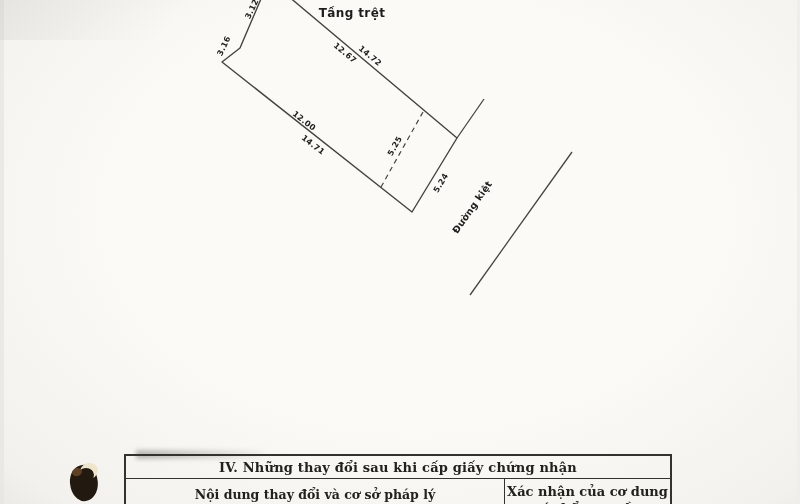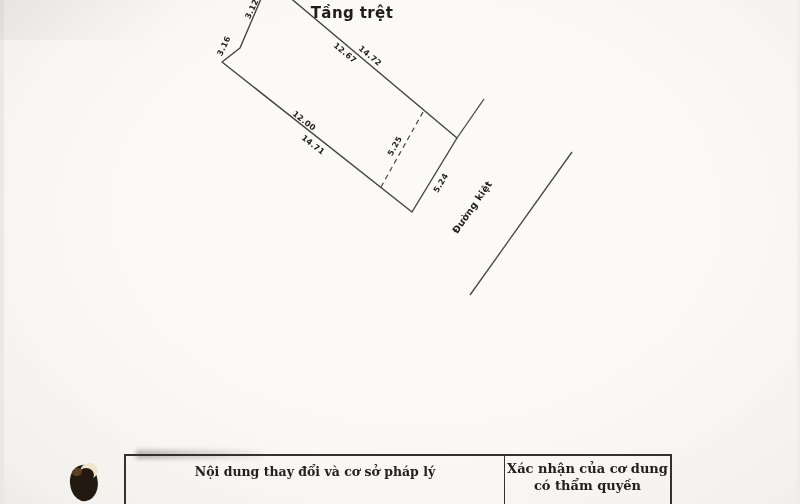--- a/index.html
+++ b/index.html
@@ -15,21 +15,21 @@
   .smudge{position:absolute;left:136px;top:450px;width:128px;height:9px;
     background:linear-gradient(to right, rgba(110,108,102,.45), rgba(110,108,102,.04));
     filter:blur(2px);}
   
   #plan-svg{position:absolute;left:0;top:0;}
   .plan-label{
     position:absolute;transform:translate(-50%,-50%);
     color:#1e1d1b;white-space:nowrap;font-weight:700;letter-spacing:.3px;
   }
   .dim{font-size:8px;}
-  .floor{font-size:15px;letter-spacing:.4px;transform:translate(-50%,-50%);}
+  .floor{font-size:12px;letter-spacing:.4px;transform:translate(-50%,-50%);}
   .road{font-size:9.5px;font-weight:700;}
   
   #changes-table{
     position:absolute;left:124px;top:454px;width:544px;height:72px;
     border:2px solid #34322e;background:transparent;
     font-family:"DejaVu Serif","Liberation Serif",serif;color:#23211e;
   }
   #changes-table .title-row{
     height:22px;border-bottom:1.6px solid #34322e;
     display:flex;align-items:center;justify-content:center;
@@ -95,20 +95,21 @@
 
   <div class="plan-label dim" style="left:313px;top:145px;transform:translate(-50%,-50%) rotate(38deg);">14.71</div>
 
   <div class="plan-label dim" style="left:395px;top:146px;transform:translate(-50%,-50%) rotate(-61deg);">5.25</div>
 
   <div class="plan-label dim" style="left:441px;top:183px;transform:translate(-50%,-50%) rotate(-59deg);">5.24</div>
 
   <div class="plan-label road" style="left:472px;top:207px;transform:translate(-50%,-50%) rotate(-55deg);">Đường kiệt</div>
 
   <div id="changes-table">
+    <div class="title-row">IV. Những thay đổi sau khi cấp giấy chứng nhận</div>
     <div class="body-row">
       <div class="cell-left">Nội dung thay đổi và cơ sở pháp lý</div>
       <div class="cell-right">
         <span>Xác nhận của cơ dung</span>
         <span>có thẩm quyền</span>
       </div>
     </div>
   </div>
 
   <div id="stamp">

